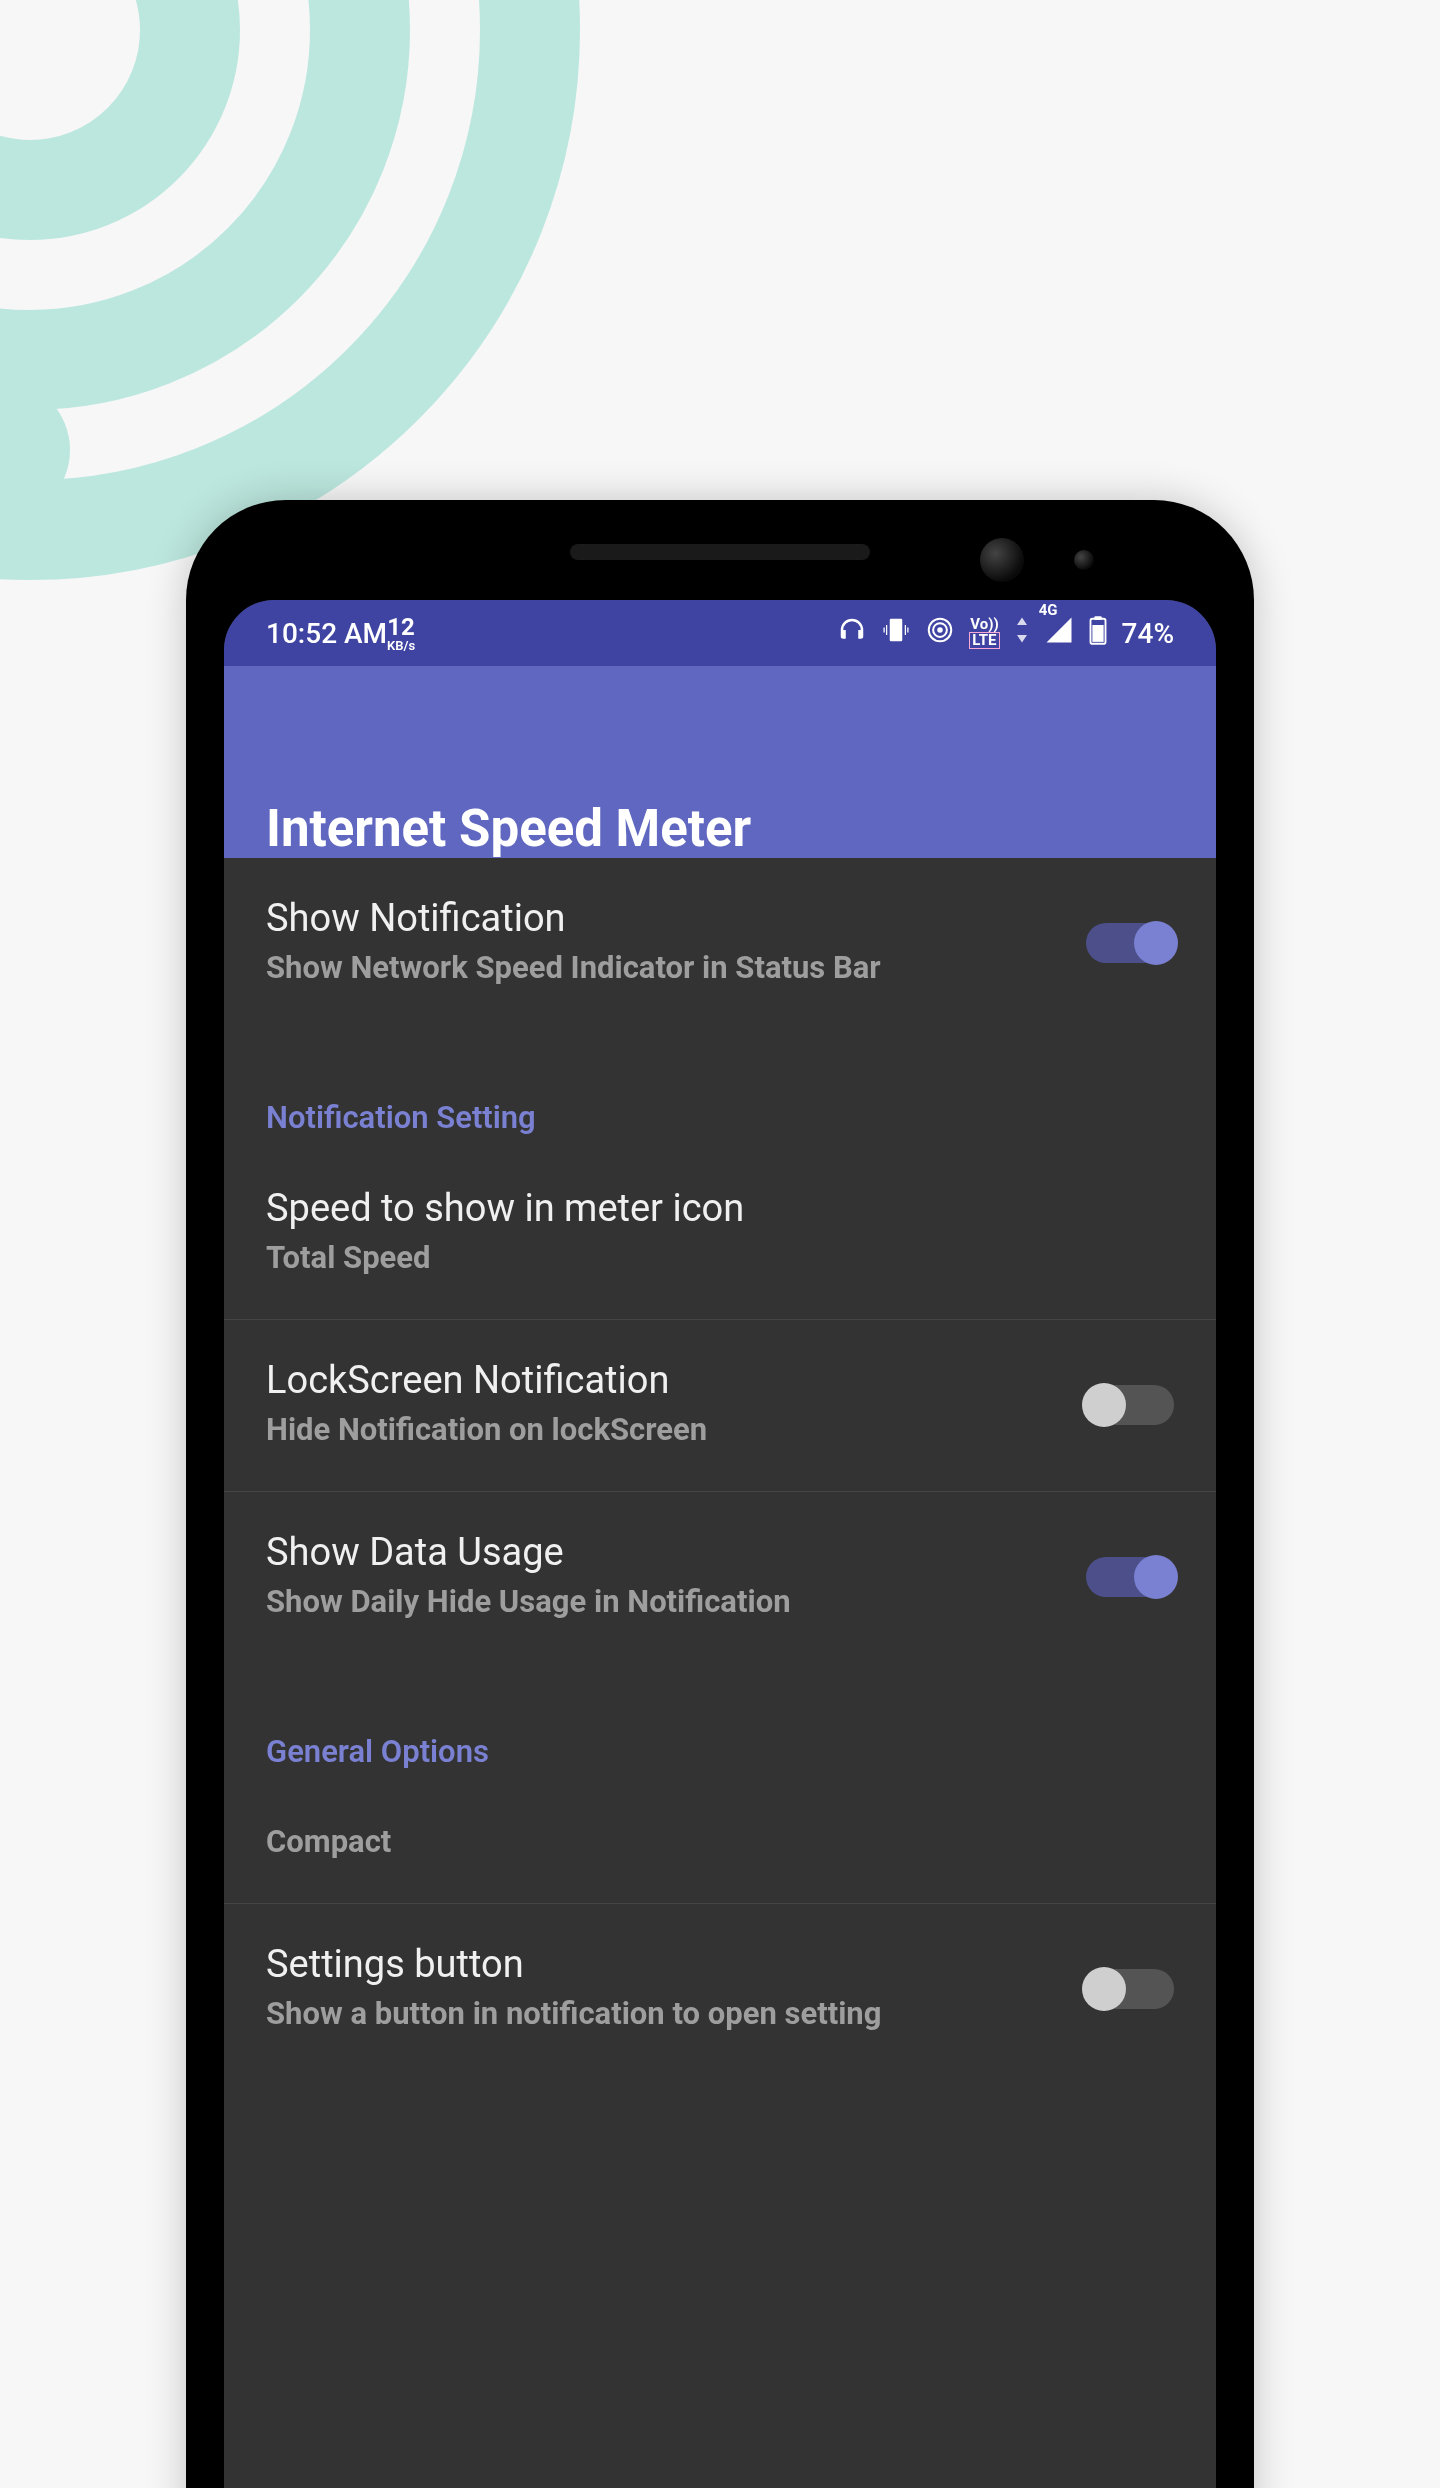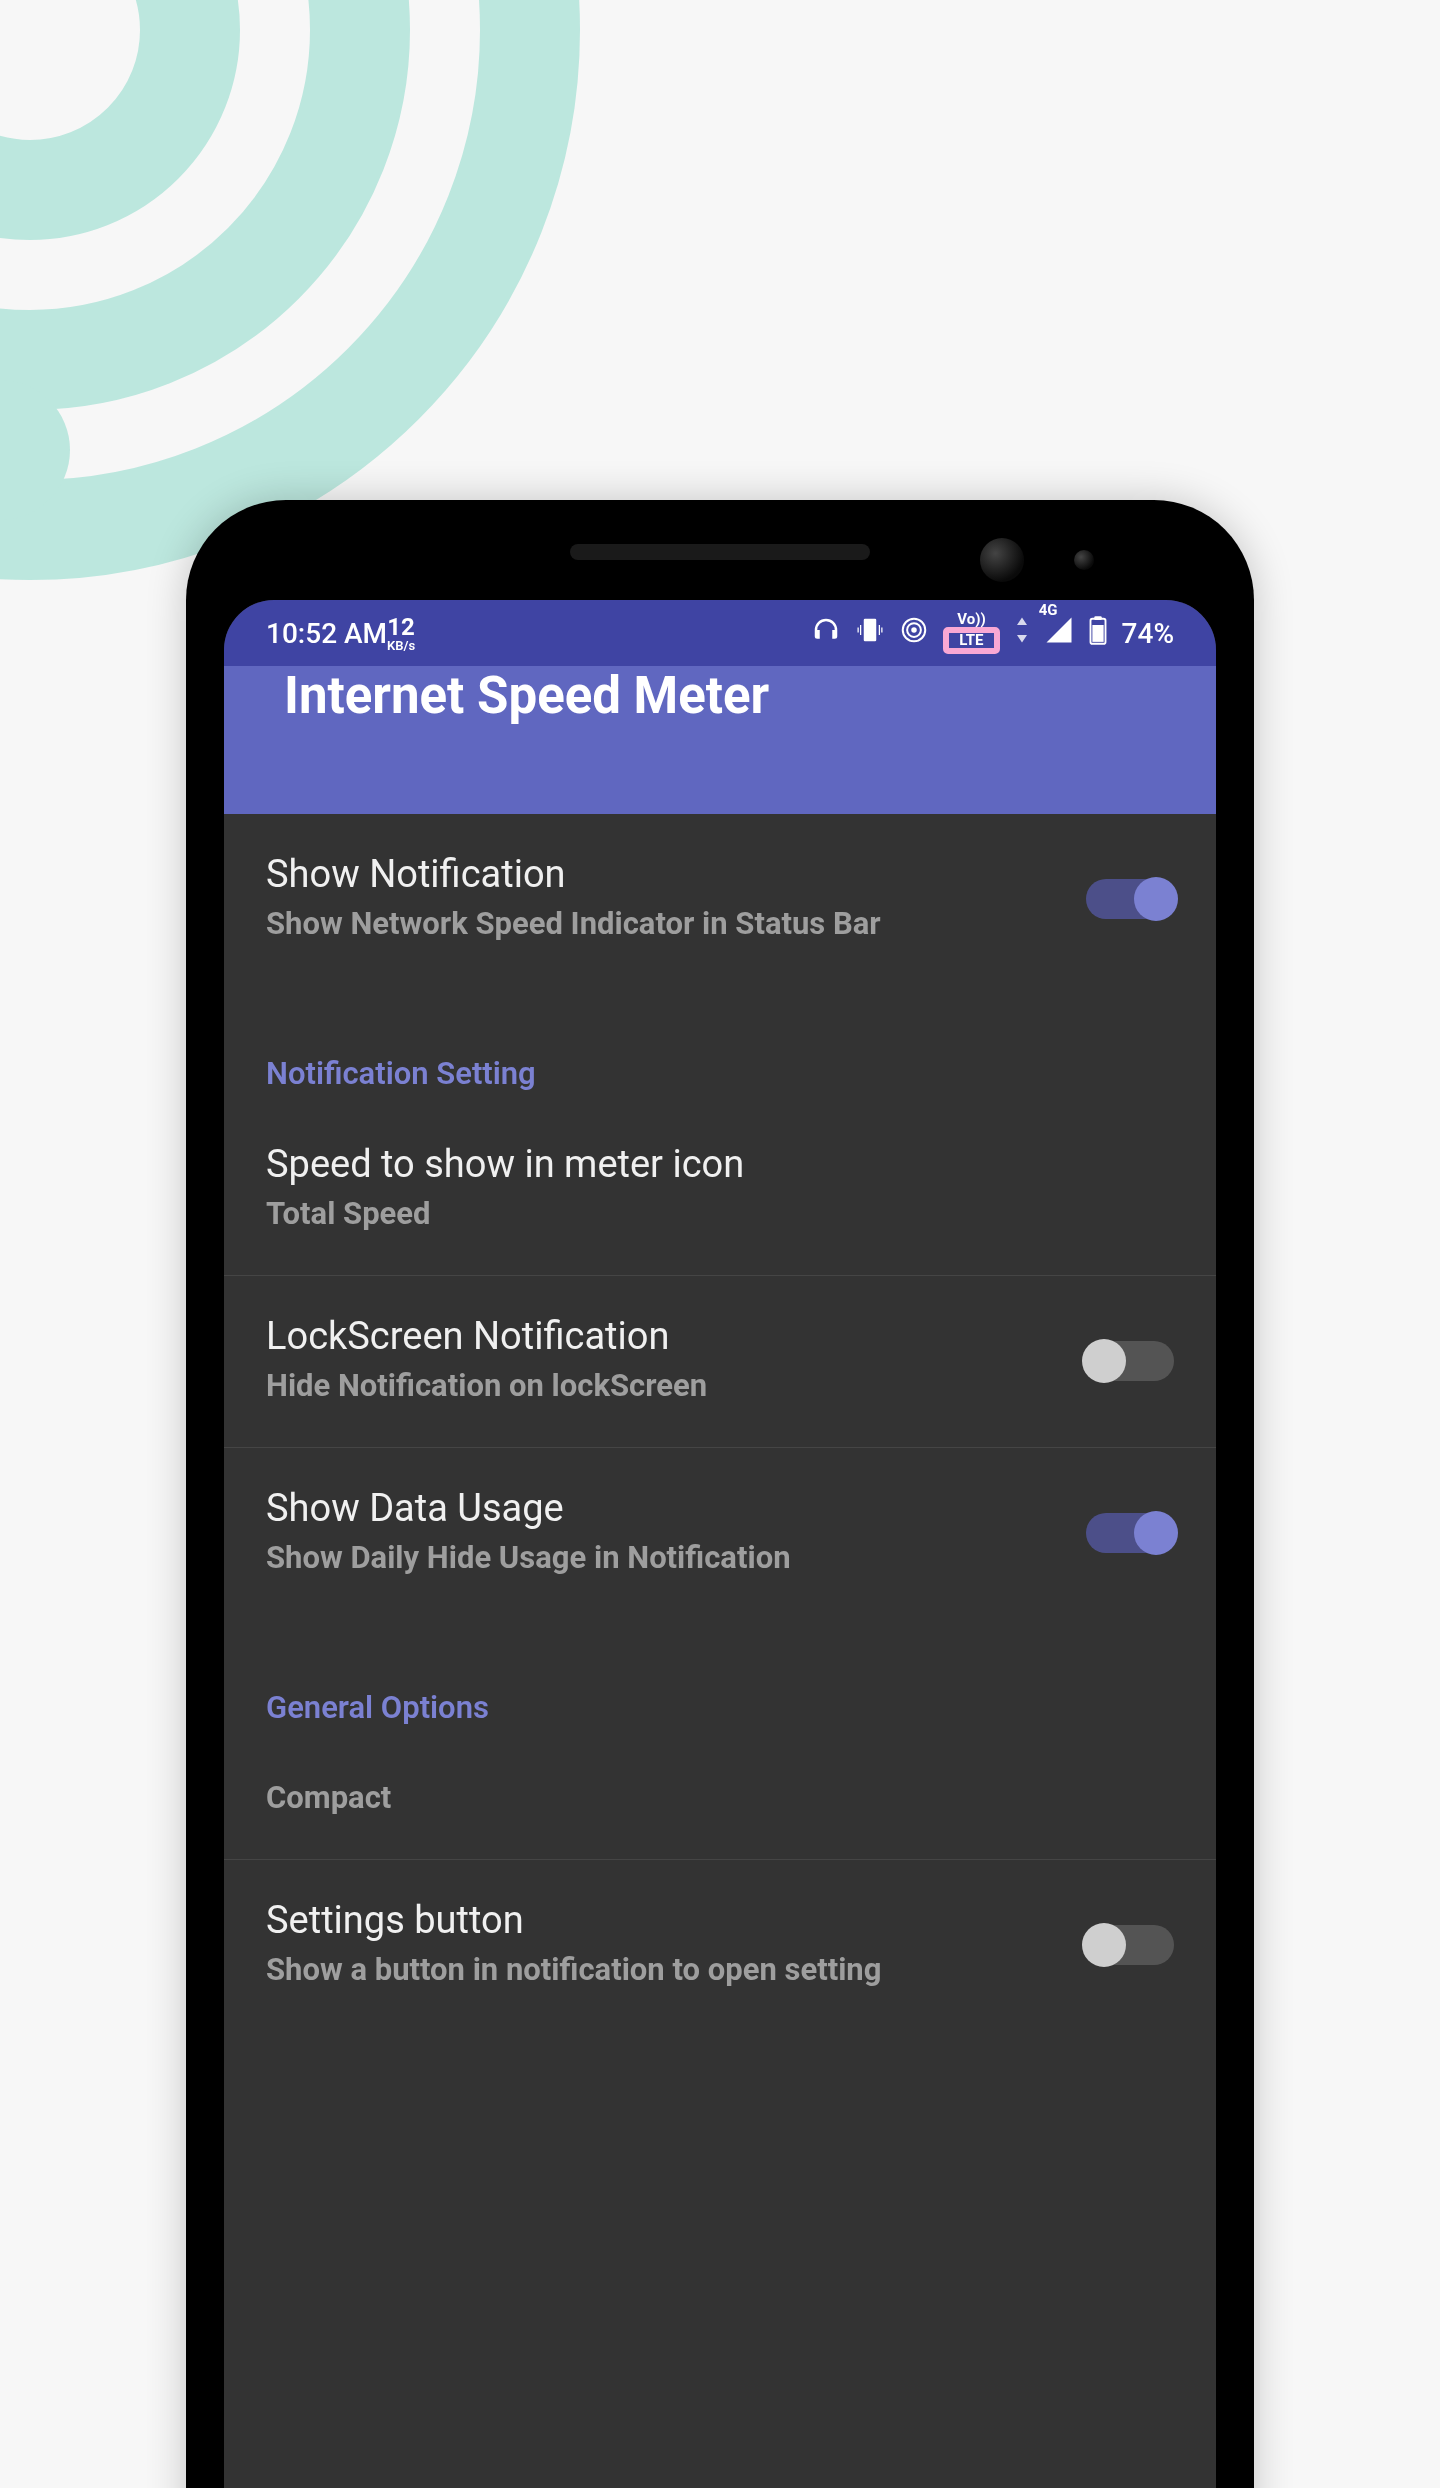--- a/index.html
+++ b/index.html
@@ -81,26 +81,26 @@
       font-weight: 500;
     }
     .status-left { display: flex; align-items: center; gap: 0; }
     .speed-ind { display: flex; flex-direction: column; align-items: center; line-height: 1; }
     .speed-val { font-size: 24px; font-weight: 700; }
     .speed-unit { font-size: 13px; font-weight: 600; }
     .status-right { display: flex; align-items: center; gap: 14px; }
     .status-icon { display: inline-block; }
     
     .appbar {
-      height: 148px;
+      height: 192px;
       background: #6067c0;
       color: #fff;
       display: flex;
-      align-items: flex-start;
-      padding: 0 60px;
+      align-items: flex-end;
+      padding: 0 42px;
     }
     .appbar-title { font-size: 51px; font-weight: 700; }
     
     .content { background: #333333; }
     .row {
       display: flex;
       align-items: center;
       padding: 38px 42px;
       border-top: 1px solid #454545;
       justify-content: center;
@@ -178,21 +178,21 @@
         </span>
         <span class="status-icon">
           <svg width="30" height="30" viewBox="0 0 24 24">
               <circle cx="12" cy="12" r="2.2" fill="#fff"></circle>
               <circle cx="12" cy="12" r="5.5" fill="none" stroke="#fff" stroke-width="1.6"></circle>
               <circle cx="12" cy="12" r="9" fill="none" stroke="#fff" stroke-width="1.6"></circle>
             </svg>
         </span>
         <span class="status-icon" style="font-size:15px;font-weight:700;line-height:1;text-align:center;">
           <span style="display:block;">Vo))</span>
-          <span style="display:block;border:6px solid #f9a8d4;border-radius:5px;padding:0 10px;">LTE</span>
+          <span style="display:block;border:1px solid #f9a8d4;border-radius:0;padding:0 2px;">LTE</span>
         </span>
         <span class="status-icon">
           <svg width="16" height="30" viewBox="0 0 12 24">
               <path class="ico" d="M6 2 2 8h8L6 2zM6 22l4-6H2l4 6z" opacity="0.8"></path>
             </svg>
         </span>
         <span class="status-icon" style="position:relative;">
           <span style="position:absolute;top:-14px;right:16px;font-size:15px;font-weight:700;">4G</span>
           <svg width="30" height="30" viewBox="0 0 24 24">
               <path class="ico" d="M2 22 22 2v20H2z"></path>

